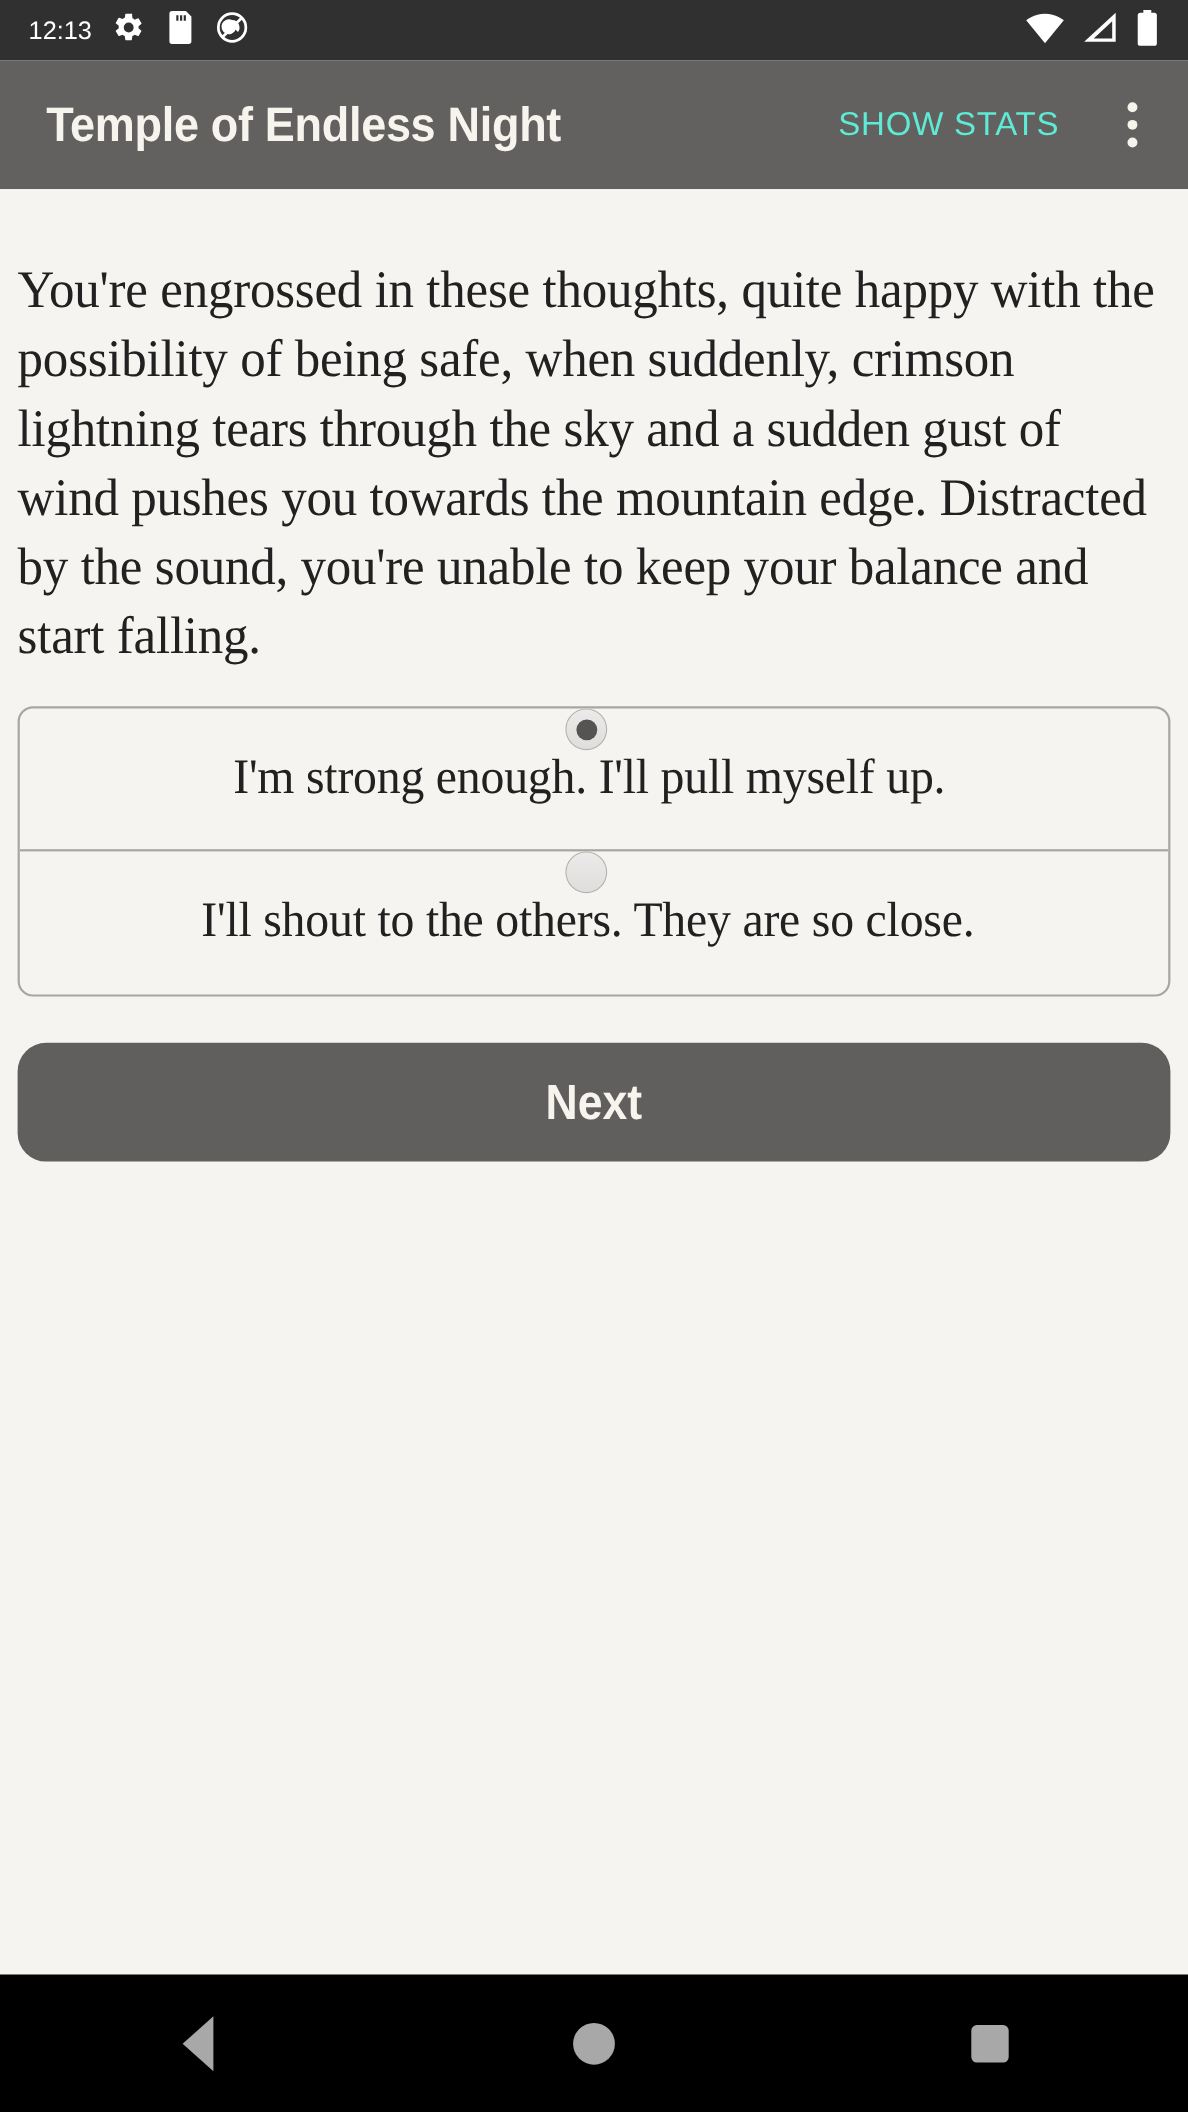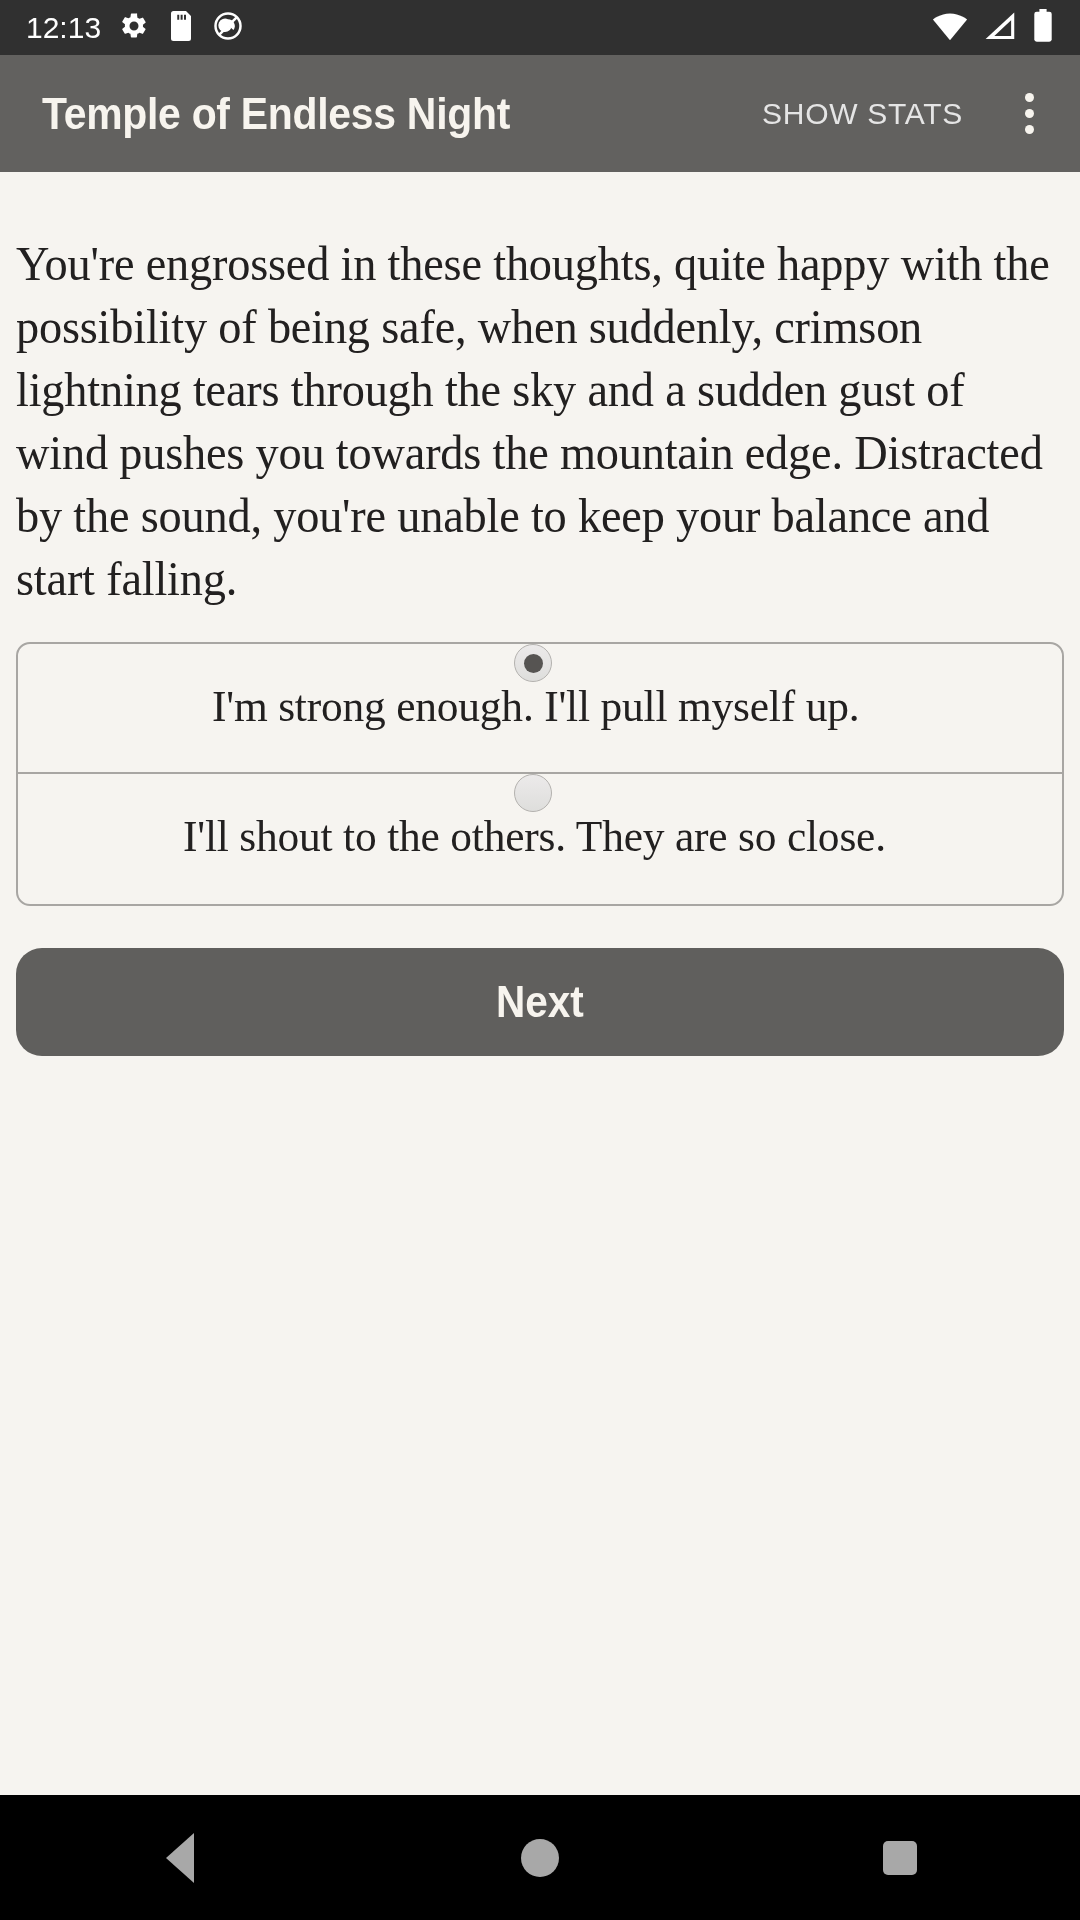--- a/index.html
+++ b/index.html
@@ -33,21 +33,21 @@
     flex: 0 0 auto;
     box-sizing: border-box;
   }
   #status-left {
     display: flex;
     align-items: center;
     gap: 18px;
   }
   #status-clock {
     color: #ffffff;
-    font-size: 30px;
+    font-size: 23px;
     font-family: "Liberation Sans", sans-serif;
     letter-spacing: 0px;
     line-height: 1;
   }
   #status-right {
     margin-left: auto;
     display: flex;
     align-items: center;
     gap: 15px;
   }
@@ -69,21 +69,21 @@
     font-size: 44px;
     font-weight: bold;
     font-family: "Liberation Sans", sans-serif;
     letter-spacing: -0.3px;
     white-space: nowrap;
     transform: scaleX(0.93);
     transform-origin: left center;
   }
   #show-stats-button {
     margin-left: auto;
-    color: #e5e5e5;
+    color: #5eead4;
     font-size: 30px;
     font-family: "Liberation Sans", sans-serif;
     letter-spacing: 0.7px;
     white-space: nowrap;
     padding: 14px 10px;
   }
   #overflow-menu-button {
     margin-left: 36px;
     padding: 10px 16px;
     display: flex;

